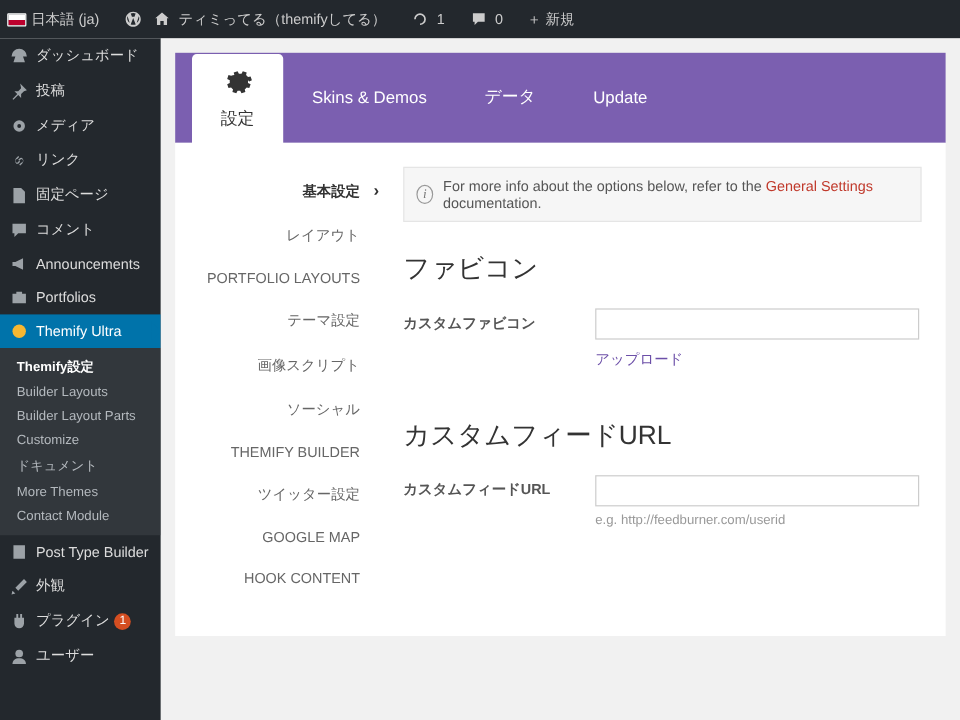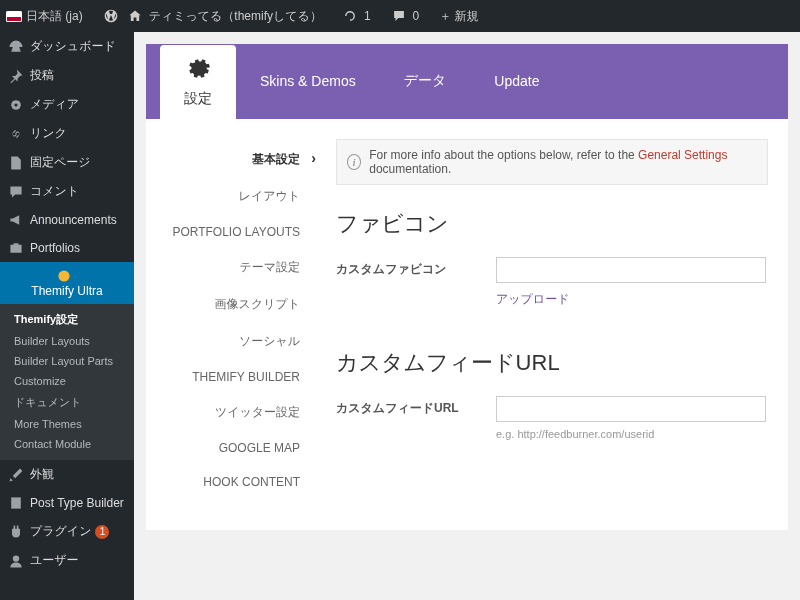--- a/index.html
+++ b/index.html
@@ -17,21 +17,21 @@
 .adminbar .plus { margin-left: 4px; }
 
 
 .layout { display: flex; height: calc(600px - 24px); }
 
 
 .sidebar { width: 134px; background: #23282d; color: #eee; height: 100%; overflow: hidden; font-size: 12px; }
 .sidebar .mi { display: flex; align-items: center; padding: 6px 8px; color: #ddd; cursor: pointer; position: relative; }
 .sidebar .mi .ico { width: 16px; height: 16px; margin-right: 6px; display: inline-flex; align-items: center; justify-content: center; }
 .sidebar .mi svg { width: 16px; height: 16px; fill: #9ca2a7; }
-.sidebar .mi.active { background: #0073aa; color: #fff; flex-direction: column; }
+.sidebar .mi.active { background: #0073aa; color: #fff; }
 .sidebar .mi.active svg { fill: #f7b731; }
 .sidebar .mi.active::after { content: ""; position: absolute; right: -8px; top: 50%; transform: translateY(-50%); border: 8px solid transparent; border-left-color: #0073aa; }
 .sidebar .sub { background: #32373c; padding: 4px 0 6px; }
 .sidebar .sub .si { padding: 4px 8px 4px 14px; color: #b4b9be; font-size: 11px; cursor: pointer; }
 .sidebar .sub .si.sel { color: #fff; font-weight: 600; }
 .sidebar .badge { display: inline-flex; align-items: center; justify-content: center; width: 14px; height: 14px; border-radius: 50%; background: #d54e21; color: #fff; font-size: 10px; margin-left: 4px; }
 
 
 .content { flex: 1; background: #f1f1f1; overflow: hidden; position: relative; }
 .hero { background: #7b5fb0; margin: 12px 12px 0; height: 75px; display: flex; align-items: flex-end; padding: 0 14px; }
@@ -176,32 +176,32 @@
       <div class="si">Builder Layouts</div>
       <div class="si">Builder Layout Parts</div>
       <div class="si">Customize</div>
       <div class="si">ドキュメント</div>
       <div class="si">More Themes</div>
       <div class="si">Contact Module</div>
     </div>
     <div class="mi">
         <span class="ico">
           <svg viewBox="0 0 20 20">
+            <path d="M4 3h12v14H4z"></path>
+          </svg>
+        </span>
+        <span>Post Type Builder</span>
+      </div>
+    <div class="mi">
+        <span class="ico">
+          <svg viewBox="0 0 20 20">
             <path d="M15 2l3 3-9 9-3-3zM3 14l3 3-4 1z"></path>
           </svg>
         </span>
         <span>外観</span>
-      </div>
-    <div class="mi">
-        <span class="ico">
-          <svg viewBox="0 0 20 20">
-            <path d="M4 3h12v14H4z"></path>
-          </svg>
-        </span>
-        <span>Post Type Builder</span>
       </div>
     <div class="mi">
         <span class="ico">
           <svg viewBox="0 0 20 20">
             <path d="M7 2v4H5v6a5 5 0 0010 0V6h-2V2h-2v4H9V2z"></path>
           </svg>
         </span>
         <span>プラグイン</span>
         <span class="badge">1</span>
       </div>

